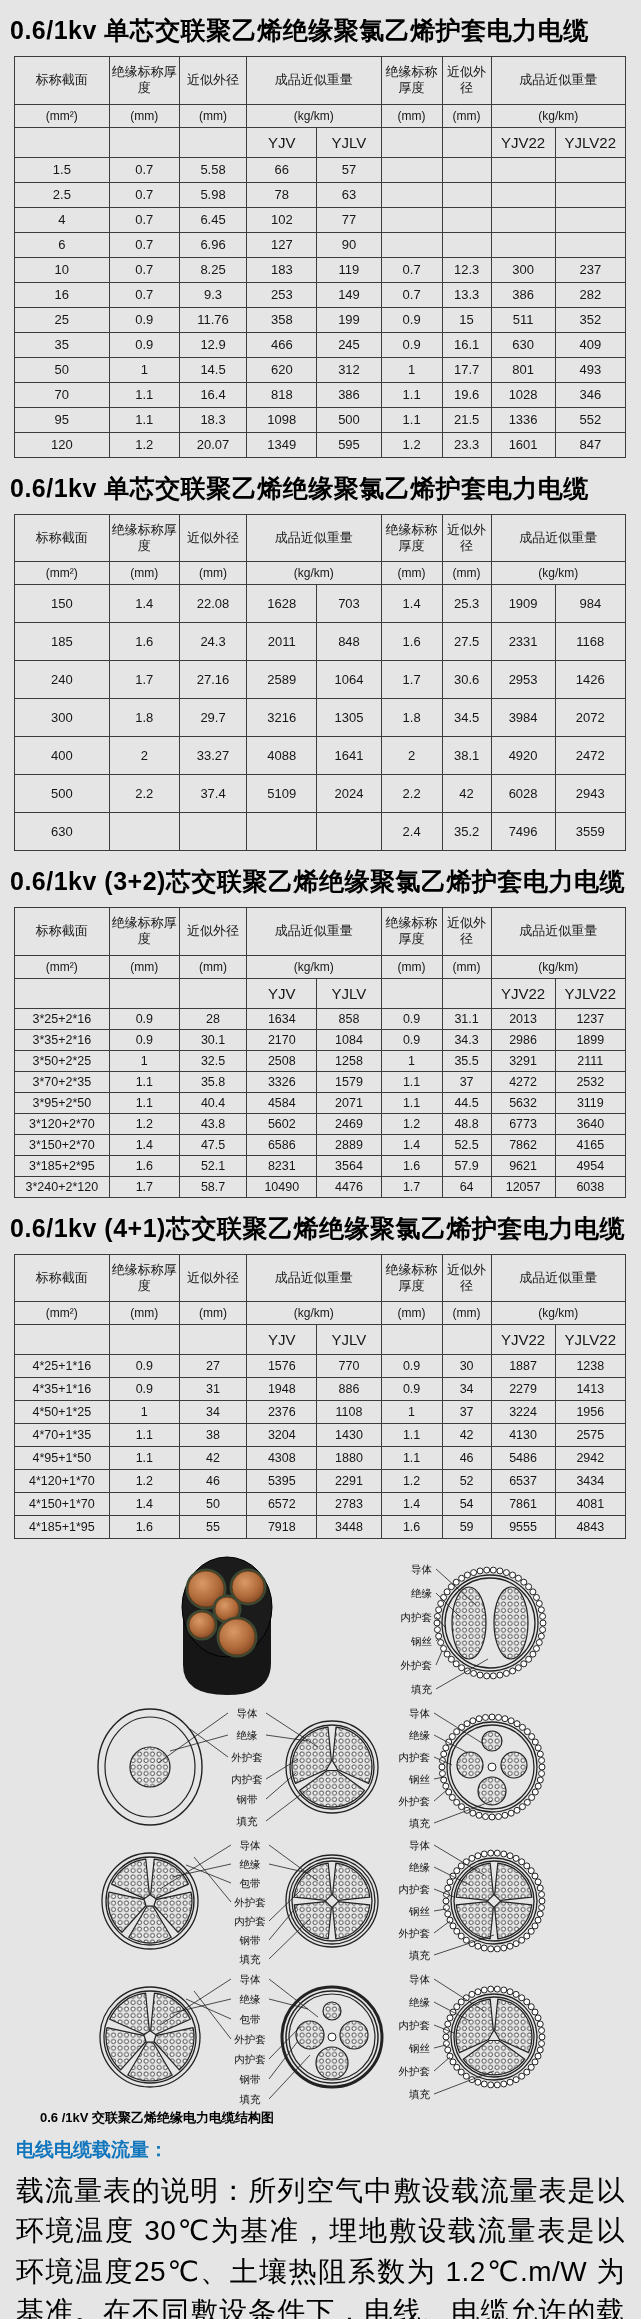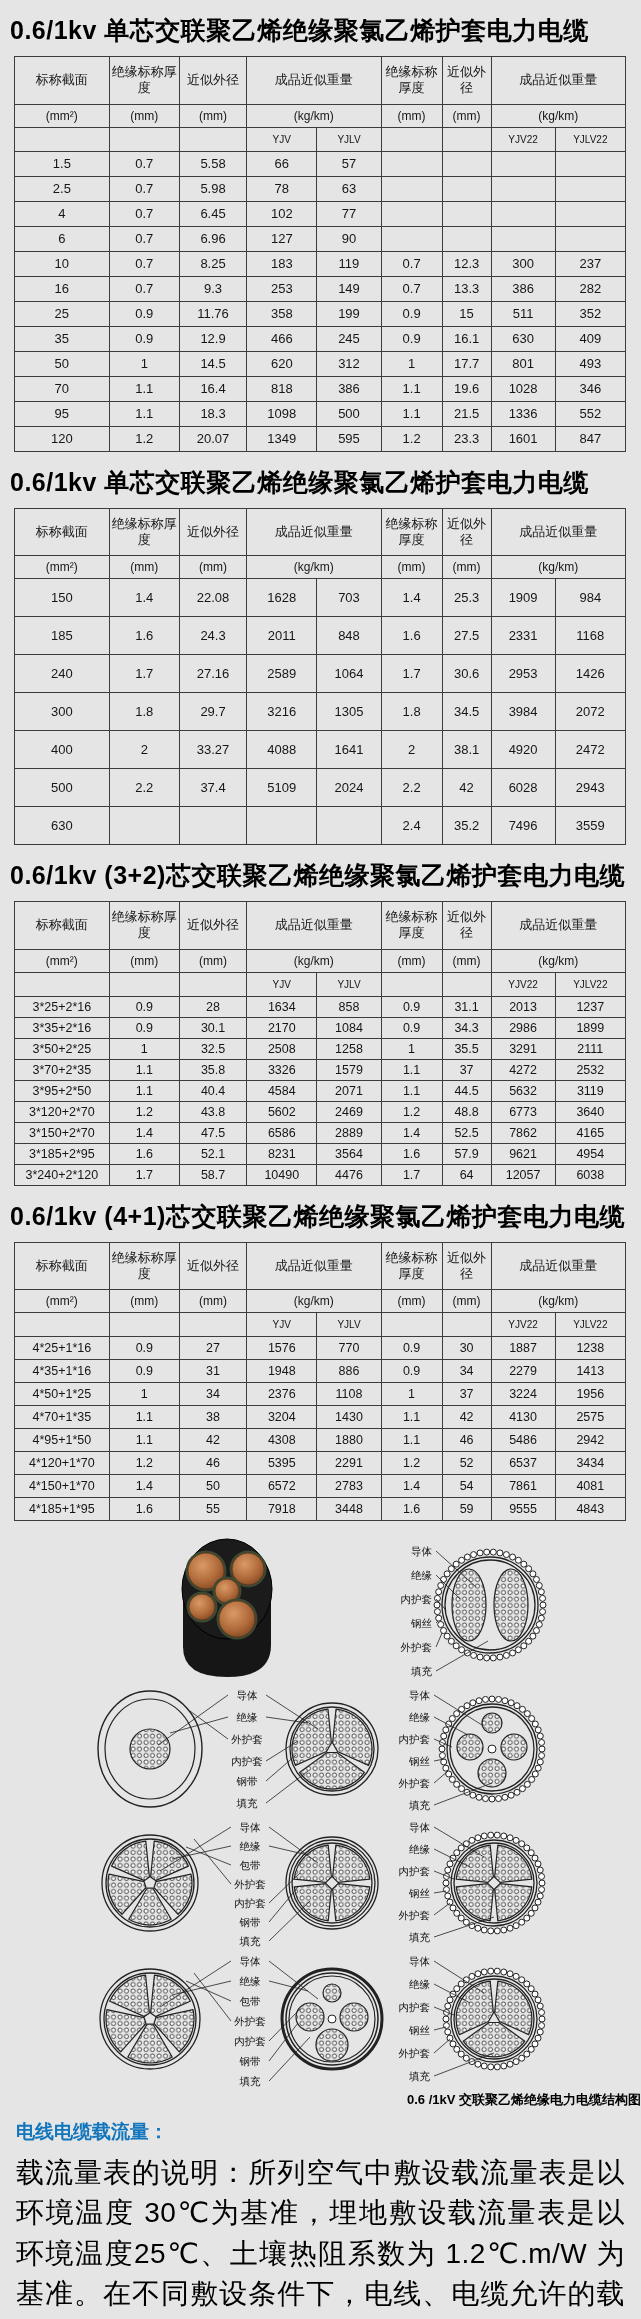--- a/index.html
+++ b/index.html
@@ -4,28 +4,28 @@
 <style>
   html,body{margin:0;padding:0;background:#888;}
   .page{width:641px;height:2319px;margin:0 auto;background:#e5e5e5;overflow:hidden;
         font-family:"Liberation Sans","DejaVu Sans",sans-serif;color:#111;position:relative;}
   .tbl-title{font-size:25px;font-weight:700;margin:14px 6px 9px 10px;letter-spacing:0.5px;color:#000;}
   table.cable{border-collapse:collapse;margin:0 14px;width:612px;table-layout:fixed;}
   table.cable th,table.cable td{border:1px solid #3c3c3c;text-align:center;font-weight:400;
         font-size:13px;color:#161616;overflow:hidden;}
   table.cable th.hdr{padding:7px 2px;line-height:1.25;}
   table.cable th.unit{padding:4px 2px;font-size:12px;}
-  table.cable th.model{padding:6px 2px;font-size:10px;}
+  table.cable th.model{padding:6px 2px;font-size:15px;}
   table.t1 td{padding:4.5px 2px;}
   table.t2 td{padding:11px 2px;}
   table.t3 td{padding:3px 2px;font-size:12.5px;}
   table.t4 td{padding:4px 2px;font-size:12.5px;}
   .diagrams{margin-top:10px;}
   .diag-row{display:block;margin:0 auto;}
-  .diagram-caption{text-align:right;font-size:13px;font-weight:700;margin:2px 0 4px 40px;color:#000;}
+  .diagram-caption{text-align:left;font-size:13px;font-weight:700;margin:2px 0 4px 40px;color:#000;}
   .capacity{margin:10px 16px 0 16px;position:relative;}
   .capacity-heading{color:#1276bd;font-size:19px;font-weight:700;margin:6px 0 8px 0;}
   .capacity-note{font-size:28px;line-height:1.44;text-align:justify;color:#000;
         font-weight:500;letter-spacing:0.5px;}
 </style>
 </head>
 <body>
 
 <div class="page">
 

